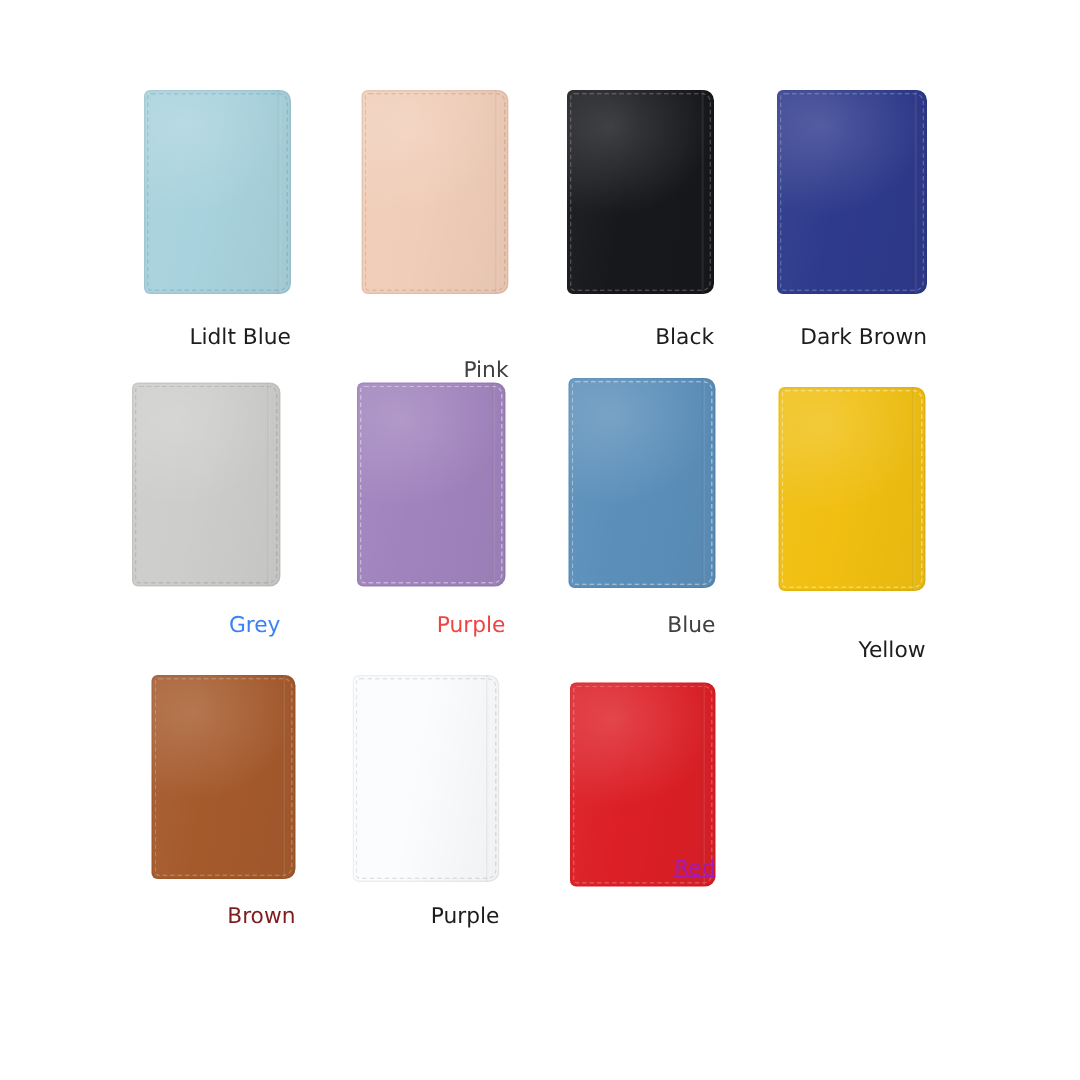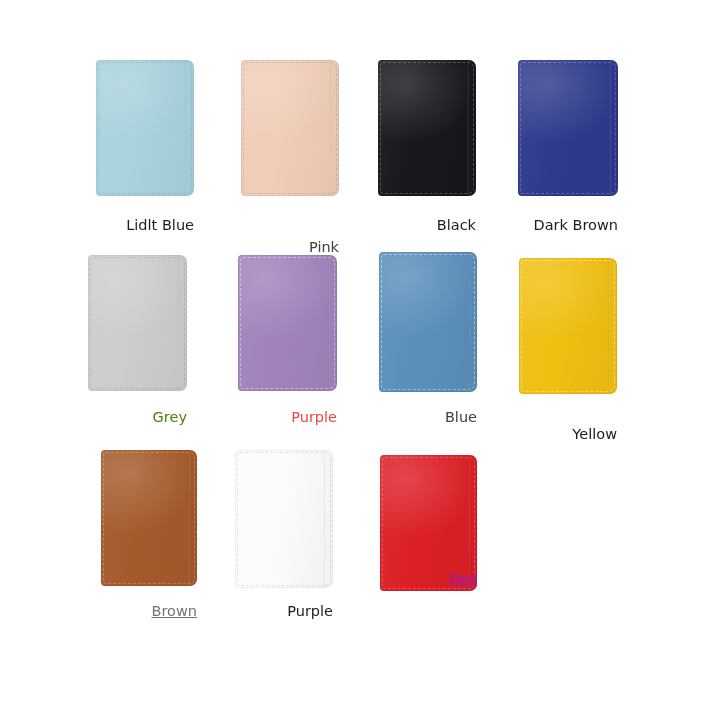--- a/index.html
+++ b/index.html
@@ -132,21 +132,21 @@
     </div>
     <div class="swatch-label" style="position: absolute; left: 518px; top: 218px; width: 100px; color: rgb(29, 29, 29);">Dark Brown</div>
     <div class="swatch-cell" style="position: absolute; left: 88px; top: 255px;">
       <div class="cover light-stitch" style="width: 99px; height: 136px; background: rgb(205, 205, 203);">
         <div class="sheen"></div>
         <div class="stitch"></div>
         <div class="spine"></div>
         <div class="rim"></div>
       </div>
     </div>
-    <div class="swatch-label" style="position: absolute; left: 88px; top: 410px; width: 99px; color: #4d7c0f;">Grey</div>
+    <div class="swatch-label" style="position: absolute; left: 88px; top: 410px; width: 99px; color: #3b82f6;">Grey</div>
     <div class="swatch-cell" style="position: absolute; left: 238px; top: 255px;">
       <div class="cover " style="width: 99px; height: 136px; background: rgb(160, 131, 189);">
         <div class="sheen"></div>
         <div class="stitch"></div>
         <div class="spine"></div>
         <div class="rim"></div>
       </div>
     </div>
     <div class="swatch-label" style="position: absolute; left: 238px; top: 410px; width: 99px; color: #ef4444;">Purple</div>
     <div class="swatch-cell" style="position: absolute; left: 379px; top: 252px;">
@@ -168,21 +168,21 @@
     </div>
     <div class="swatch-label" style="position: absolute; left: 519px; top: 427px; width: 98px; color: rgb(29, 29, 29);">Yellow</div>
     <div class="swatch-cell" style="position: absolute; left: 101px; top: 450px;">
       <div class="cover dark-stitch" style="width: 96px; height: 136px; background: rgb(165, 90, 44);">
         <div class="sheen"></div>
         <div class="stitch"></div>
         <div class="spine"></div>
         <div class="rim"></div>
       </div>
     </div>
-    <div class="swatch-label" style="position: absolute; left: 101px; top: 604px; width: 96px; color: #737373; text-decoration: underline;">Brown</div>
+    <div class="swatch-label" style="position: absolute; left: 101px; top: 604px; width: 96px; color: #7f1d1d;">Brown</div>
     <div class="swatch-cell" style="position: absolute; left: 235px; top: 450px;">
       <div class="cover light-stitch" style="width: 98px; height: 138px; background: rgb(251, 252, 254);">
         <div class="sheen"></div>
         <div class="stitch"></div>
         <div class="spine"></div>
         <div class="rim"></div>
       </div>
     </div>
     <div class="swatch-label" style="position: absolute; left: 235px; top: 604px; width: 98px; color: rgb(29, 29, 29);">Purple</div>
     <div class="swatch-cell" style="position: absolute; left: 380px; top: 455px;">

